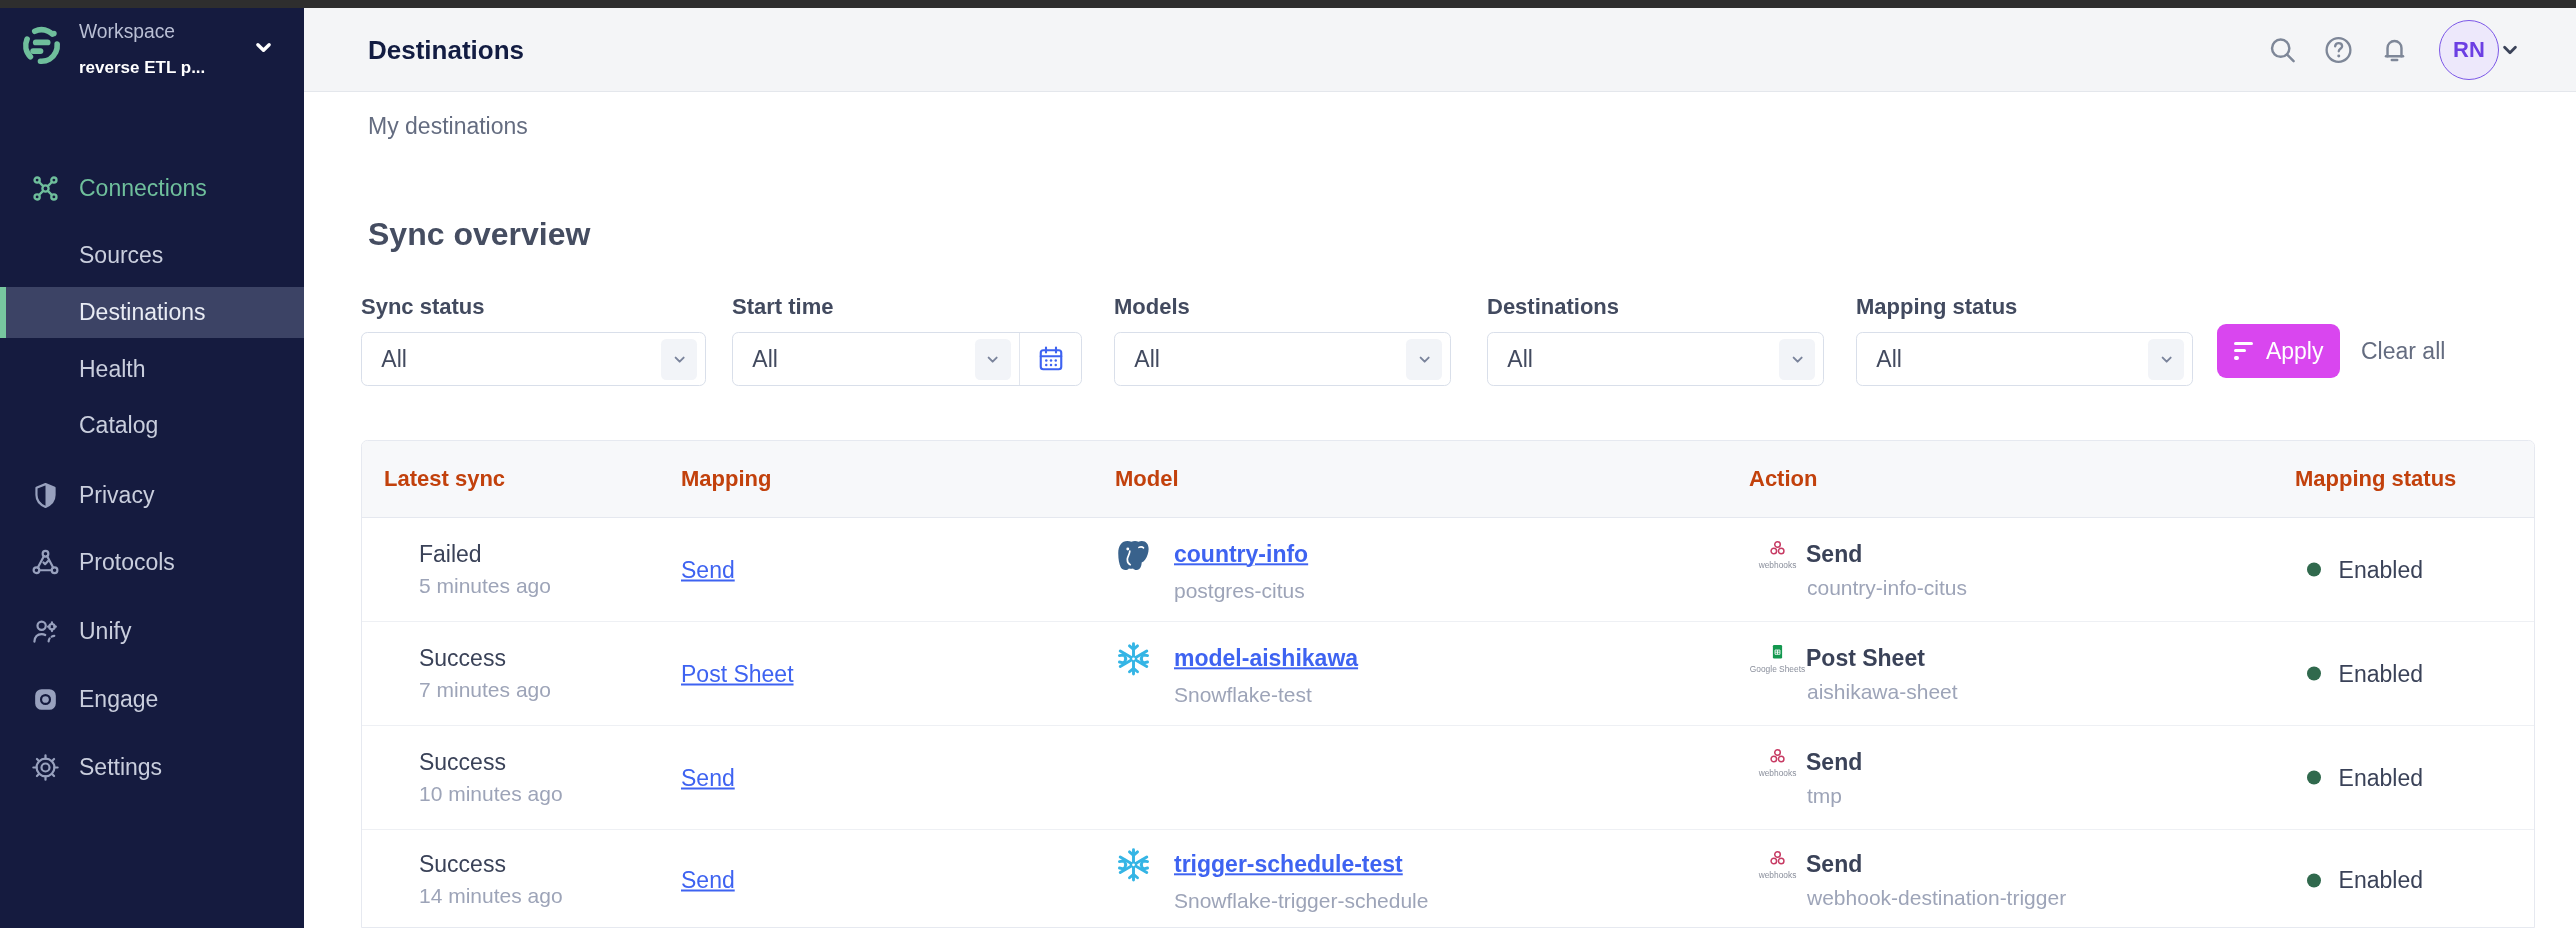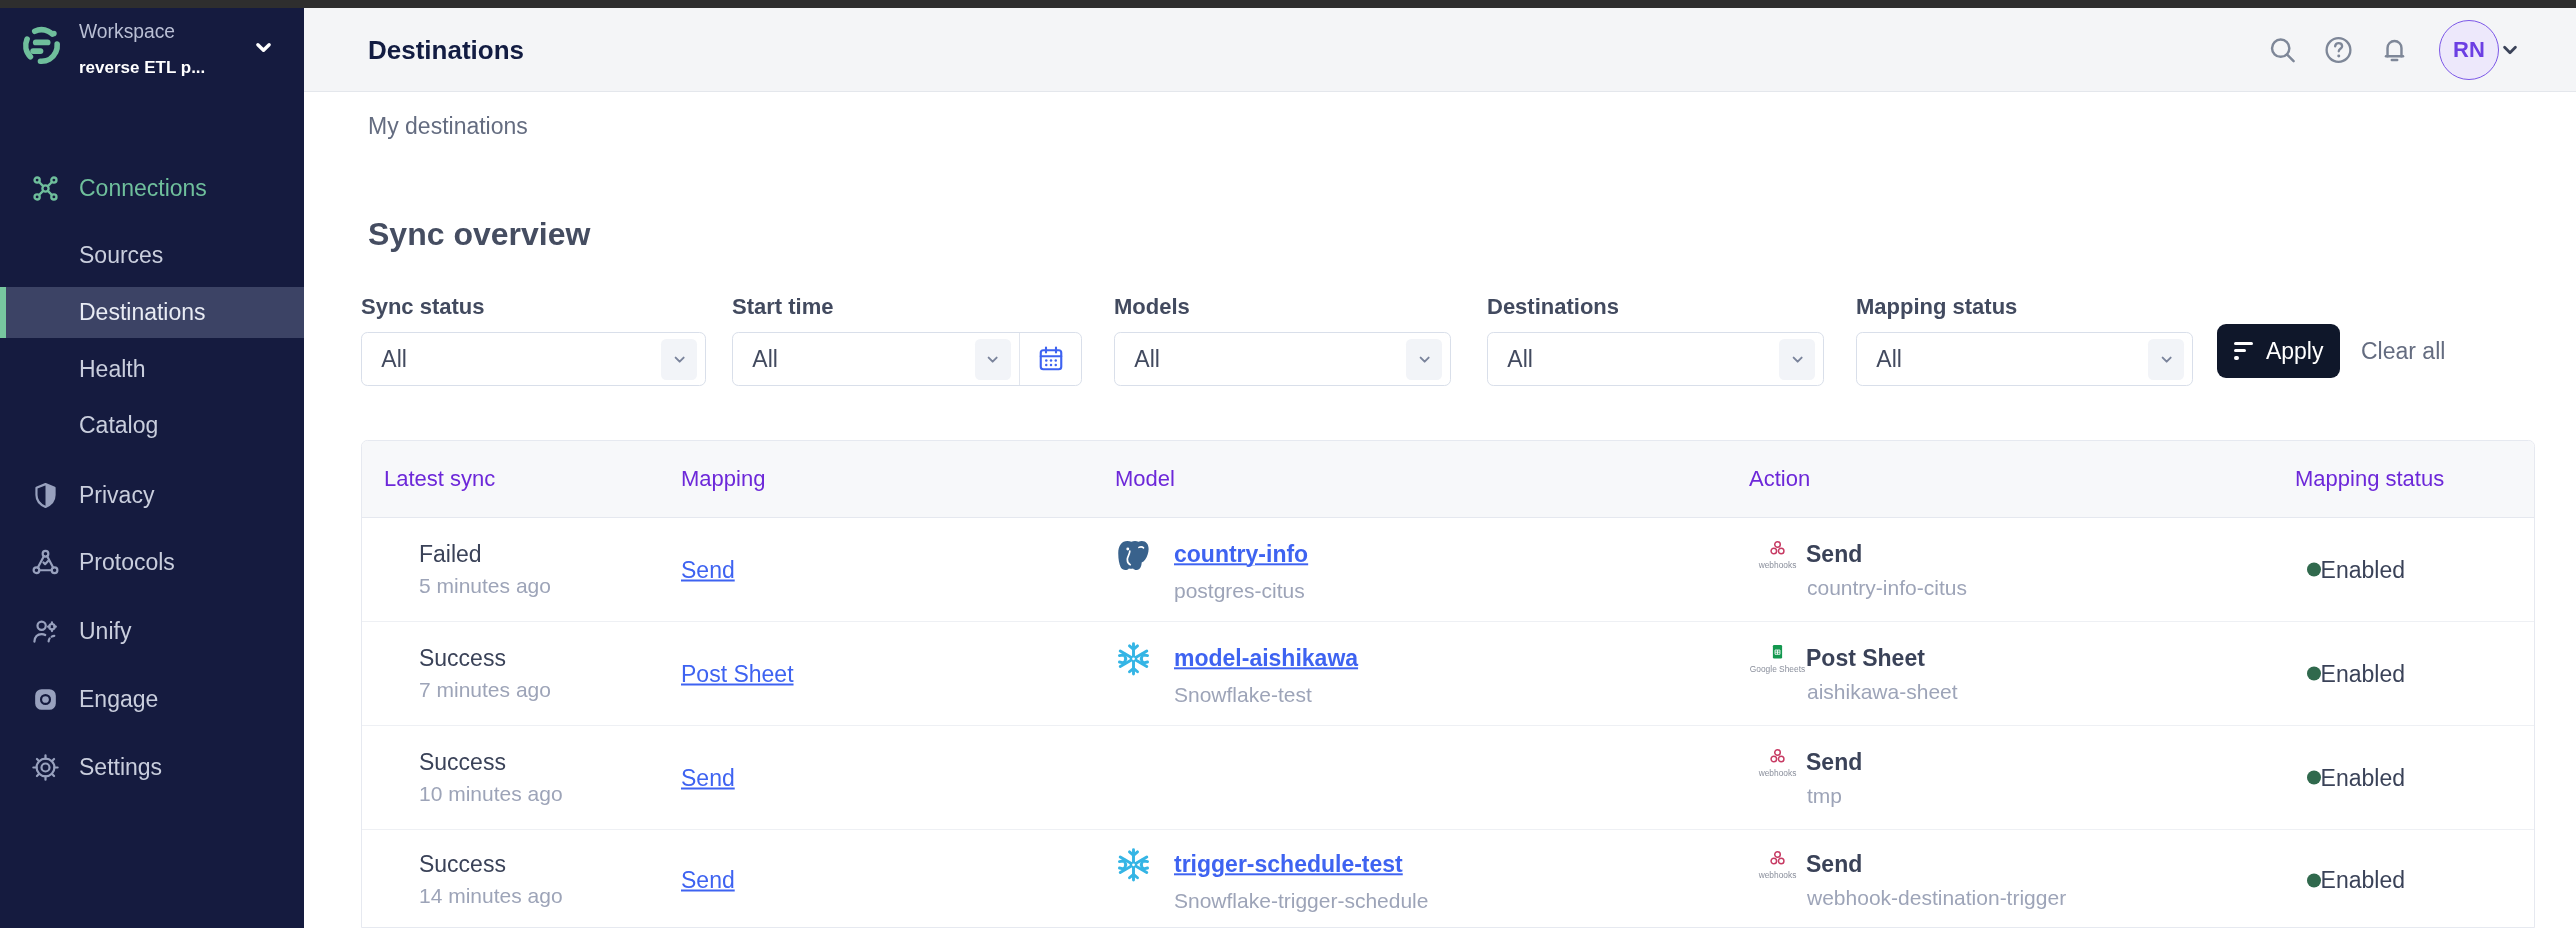--- a/index.html
+++ b/index.html
@@ -49,36 +49,36 @@
   .flabel { font-size:22px; font-weight:600; color:#424a5f; margin-bottom:12.3px; }
   .fselect { height:54px; background:#fff; border:1.3px solid #d9dfea; border-radius:6.4px;
              display:flex; align-items:center; position:relative; cursor:pointer; }
   .fval { font-size:23px; color:#424a5f; margin-left:19.3px; }
   .fchev { position:absolute; right:7.7px; width:36px; height:41px; background:#f2f4f8; border-radius:5.2px;
            display:flex; align-items:center; justify-content:center; }
   .fchev svg { width:19.3px; height:19.3px; }
   .fcal { position:absolute; right:0; top:0; width:62px; height:100%; border-left:1.3px solid #e2e6ee;
           display:flex; align-items:center; justify-content:center; cursor:pointer; }
   .fselect.has-cal .fchev { right:70px; }
-  .apply-btn { position:absolute; left:1913px; top:165px; width:123px; height:54px; background:#0f172a;
+  .apply-btn { position:absolute; left:1913px; top:165px; width:123px; height:54px; background:#d946ef;
                border:none; border-radius:9px; display:flex; align-items:center; justify-content:center;
                gap:10.3px; cursor:default; }
   .apply-btn span { font-size:23px; font-weight:500; color:#ffffff; }
   .fbars { width:22px; height:19.3px; position:relative; }
   .fbars i { position:absolute; left:0; height:3.2px; background:#fff; border-radius:1.9px; display:block; }
   .fbars i:nth-child(1){ top:0.6px; width:19.3px; }
   .fbars i:nth-child(2){ top:7.7px; width:12.3px; }
   .fbars i:nth-child(3){ top:15px; width:5.8px; }
   .clear-all { position:absolute; left:2057px; top:179px; font-size:23px; color:#646c80; cursor:pointer; }
 
   
   .card { position:absolute; left:57px; top:281px; width:2174px; height:488px;
           border:0.6px solid #e6e9f0; border-radius:6.4px 6.4px 0 0; background:#fff; overflow:hidden; }
   .thead { position:relative; height:77px; background:#f7f8fa; border-bottom:0.6px solid #e5e8ef; }
-  .th { position:absolute; top:50%; transform:translateY(-50%); font-size:22px; font-weight:400; color:#6d28d9; }
+  .th { position:absolute; top:50%; transform:translateY(-50%); font-size:22px; font-weight:700; color:#c2410c; }
   .row { position:relative; height:104px; border-bottom:0.6px solid #eef0f4; background:#fff; }
   .row:last-child { height:100px; border-bottom:none; }
   .c1 { left:21px; } .c2 { left:319px; } .c3 { left:753px; } .c4 { left:1387px; } .c5 { left:1933px; }
   .cell { position:absolute; top:50%; transform:translateY(-50%); }
 
   .st-line { display:flex; align-items:center; gap:10.3px; }
   .st-ic { width:19.3px; height:19.3px; margin-left:6.4px; flex:0 0 auto; }
   .dot-green { width:19.3px; height:19.3px; border-radius:50%; background:#30694d; }
   .diamond-red { width:15.5px; height:15.5px; background:#a33b42; transform:rotate(45deg); margin:1.9px; }
   .st-text { font-size:23px; color:#3a4258; }
@@ -92,21 +92,21 @@
                 text-decoration-thickness:1.9px; cursor:pointer; white-space:nowrap; }
   .model-sub { font-size:21px; color:#9da4b8; margin-top:6.4px; }
 
   .act-title-line { display:flex; align-items:center; }
   .mini-logo { width:57px; display:flex; flex-direction:column; align-items:center; gap:4px; flex:0 0 auto; }
   .mini-logo svg { width:17px; height:17px; }
   .mini-logo .mtxt { font-size:8.4px; color:#8a8f9c; white-space:nowrap; }
   .act-title { font-size:23px; font-weight:bold; color:#3a4258; }
   .act-sub { font-size:21px; color:#9da4b8; margin-top:6.4px; margin-left:58px; }
 
-  .ms-cell { display:flex; align-items:center; gap:0; padding-left:11.6px; }
+  .ms-cell { display:flex; align-items:center; gap:18px; padding-left:11.6px; }
   .ms-dot { width:14px; height:14px; border-radius:50%; background:#30694d; }
   .ms-text { font-size:23px; color:#3a4258; }
 
   svg { display:block; }
 </style>
 </head>
 <body>
 
 <div class="abs topstrip"></div>
 

